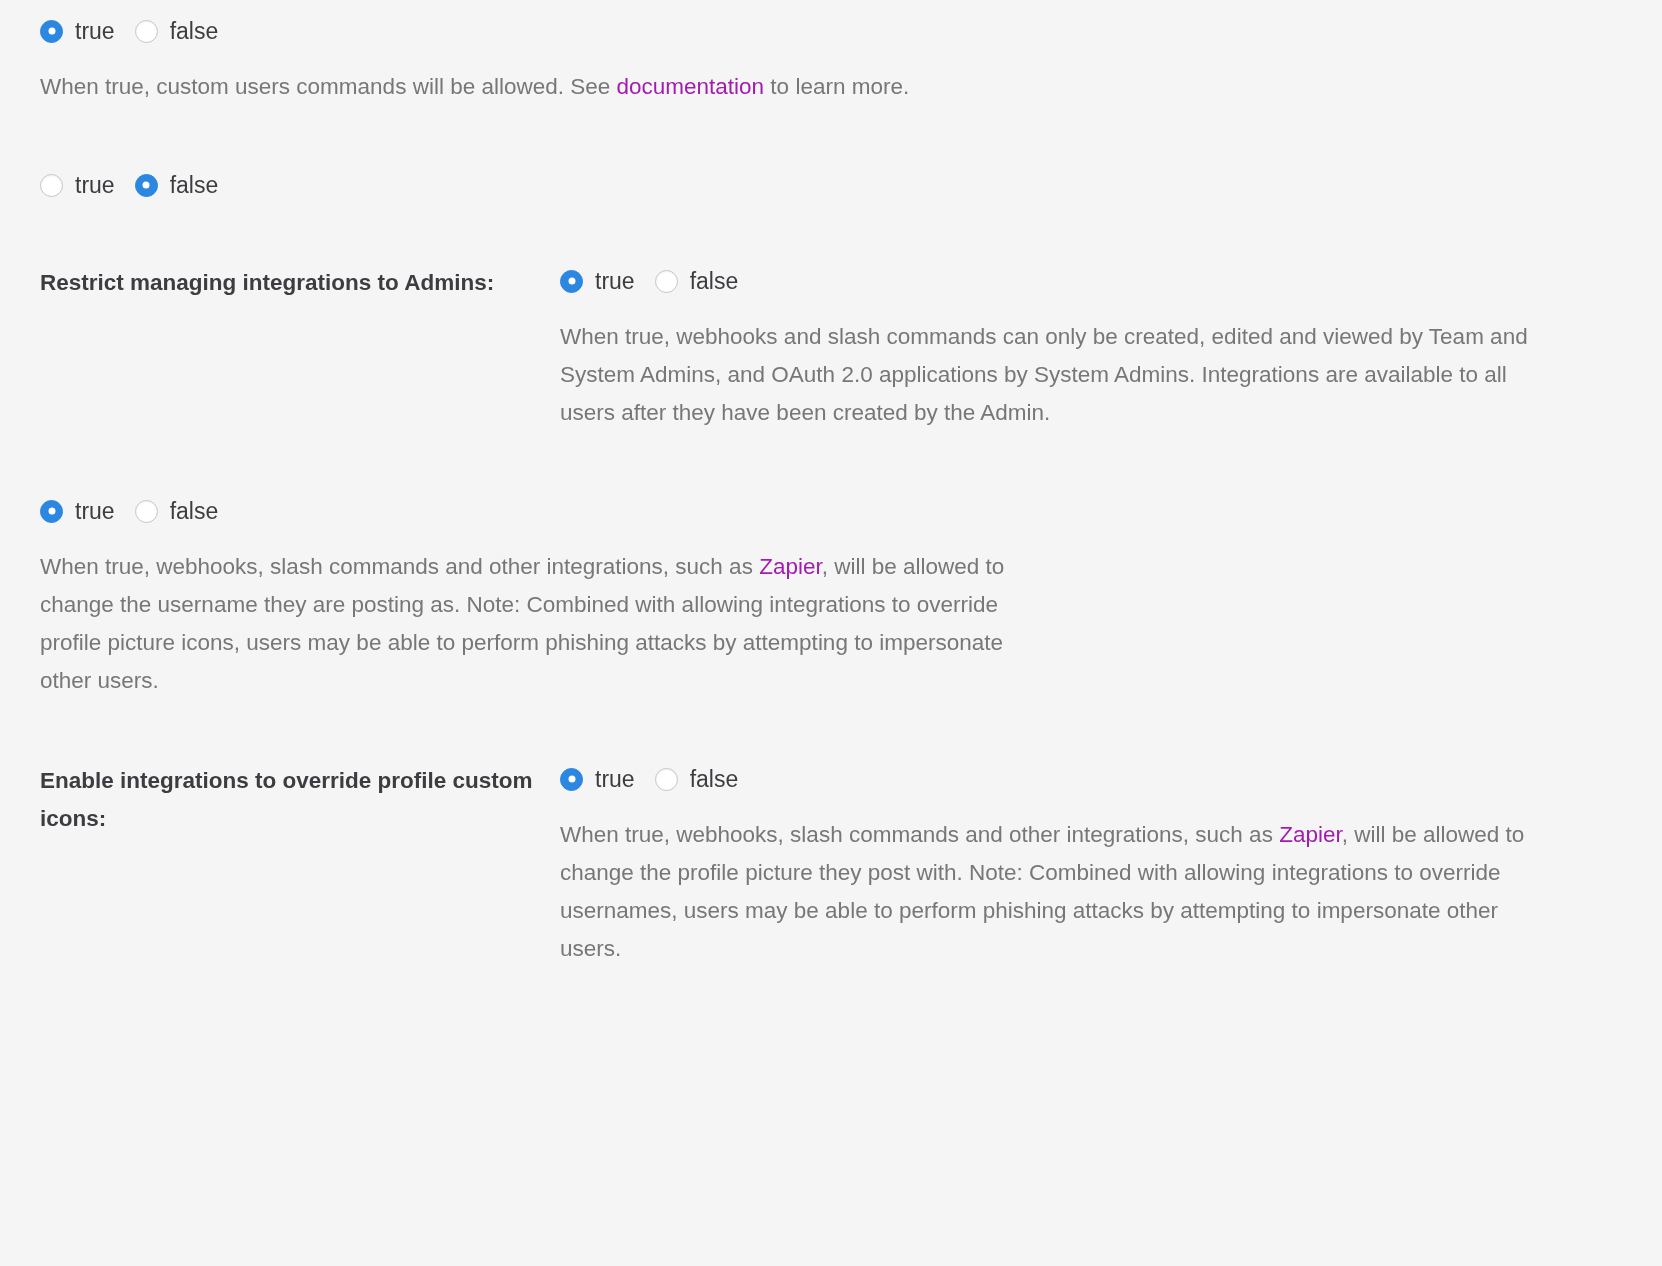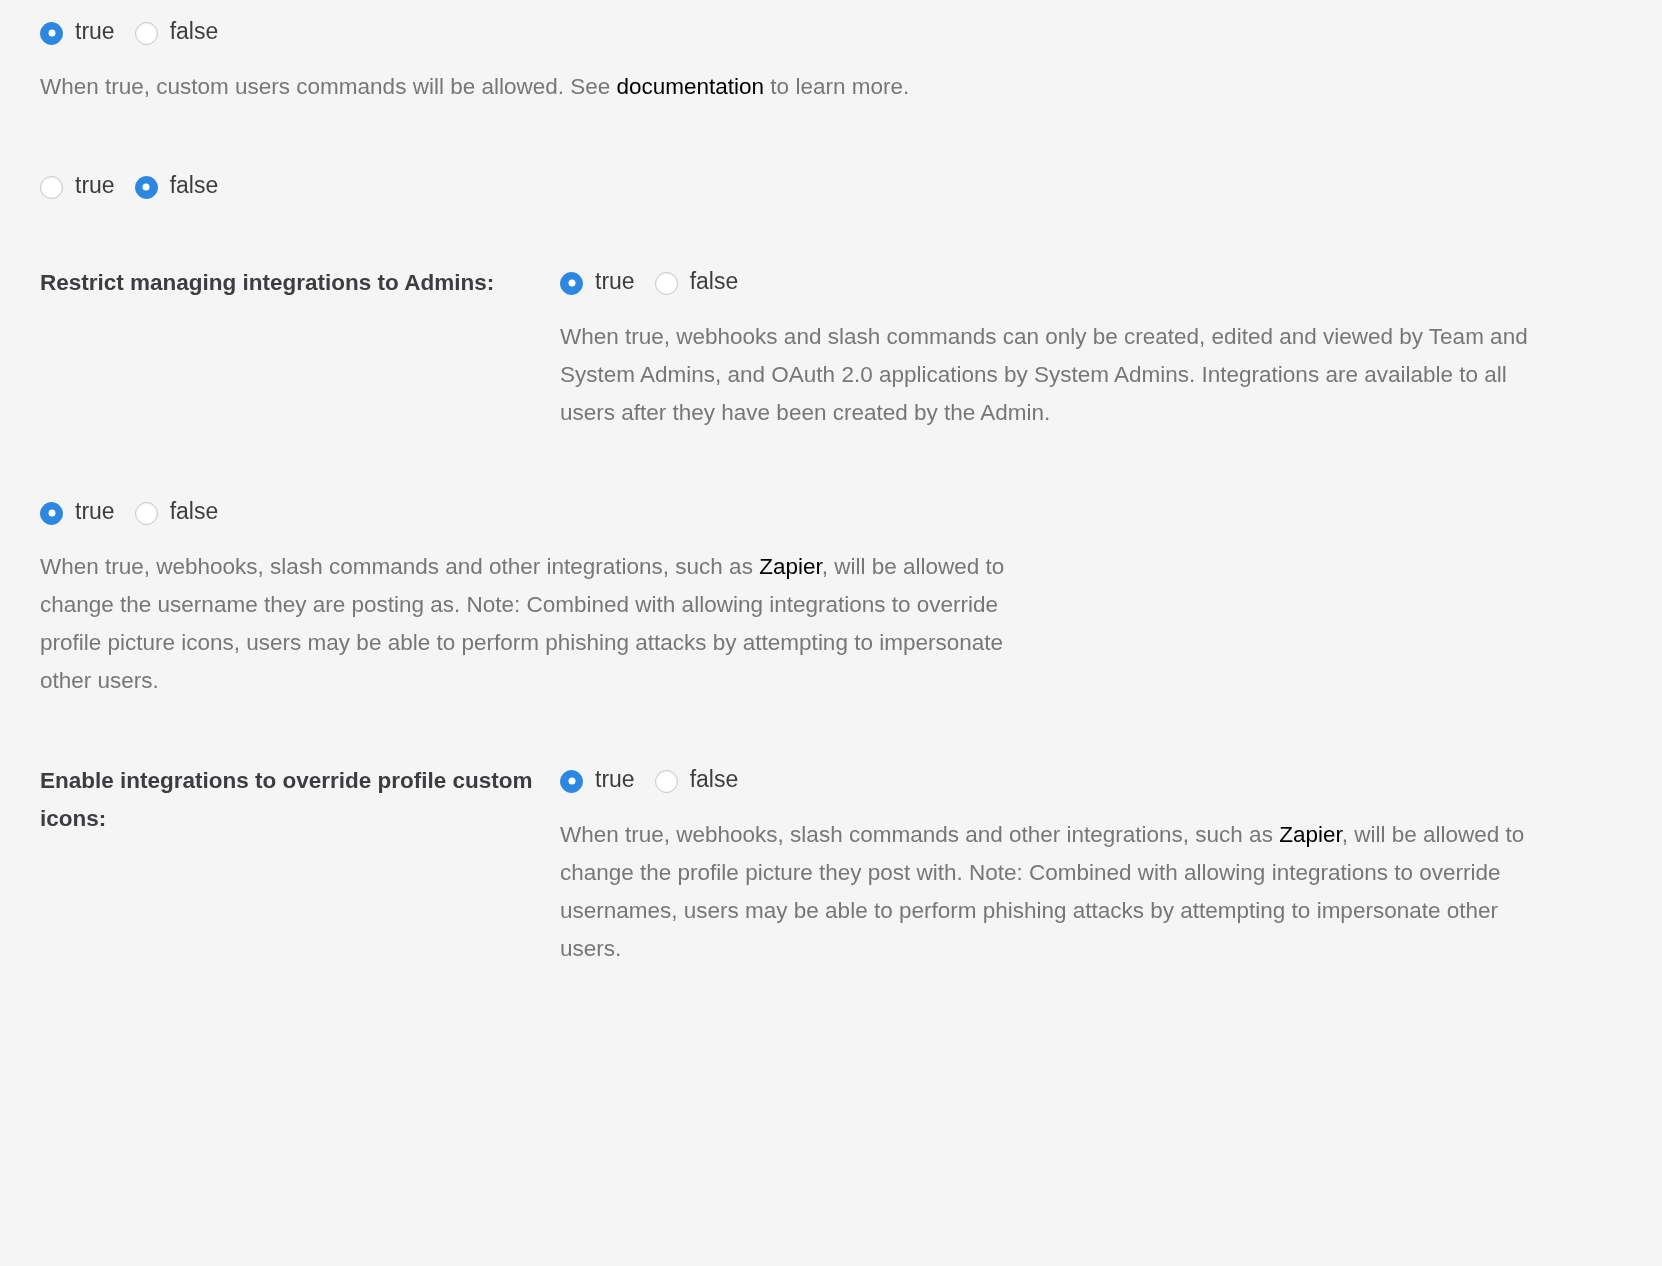--- a/index.html
+++ b/index.html
@@ -31,21 +31,21 @@
     flex: 1;
     max-width: 990px;
   }
   .radio-row {
     display: flex;
     align-items: center;
     height: 34px;
   }
   .radio-option {
     display: inline-flex;
-    align-items: flex-end;
+    align-items: center;
     margin-right: 20px;
     cursor: pointer;
     font-size: 23px;
     color: #3d3c40;
   }
   .radio {
     width: 23px;
     height: 23px;
     border-radius: 50%;
     background: #ffffff;
@@ -74,21 +74,21 @@
     left: 50%;
     transform: translate(-50%, -50%);
   }
   .help-text {
     margin-top: 20px;
     font-size: 22.5px;
     line-height: 38px;
     color: #777779;
   }
   .doc-link {
-    color: #000000;
+    color: #a21caf;
     text-decoration: none;
     cursor: pointer;
   }
 </style>
 </head>
 <body>
 
 <div class="console-panel">
 
   <div class="form-group">

